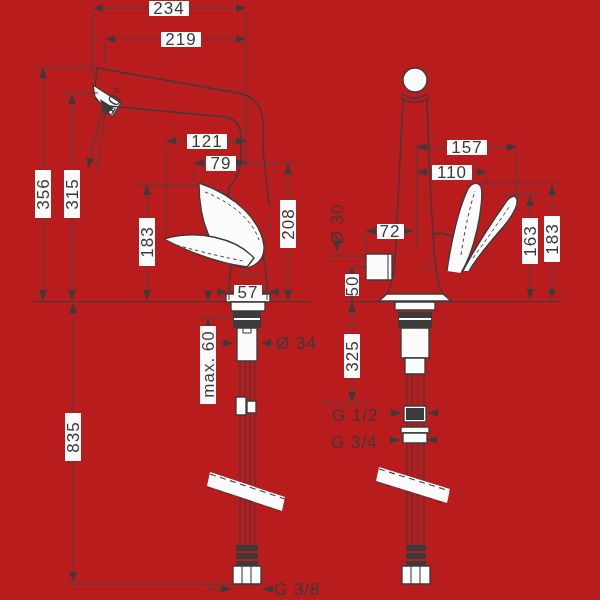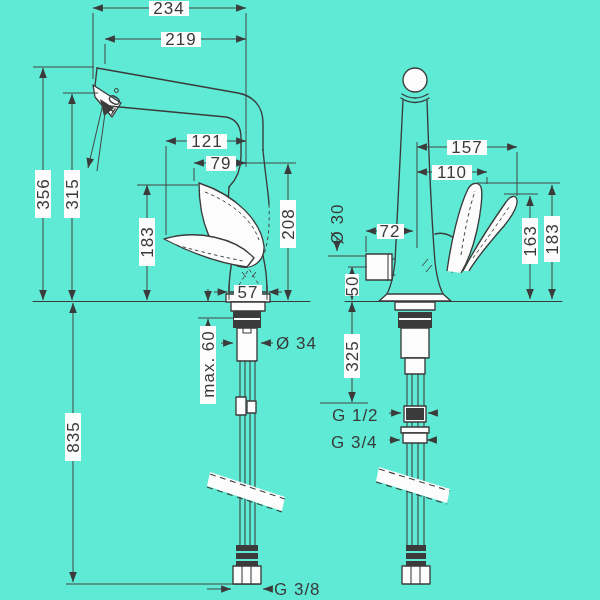--- a/index.html
+++ b/index.html
@@ -1,16 +1,16 @@
 <!DOCTYPE html>
 <html><head>
 <meta charset="utf-8">
 <style>
   html,body{margin:0;padding:0;background:#ffffff;}
-  .stage{position:relative;width:600px;height:600px;background:#5eead4;overflow:hidden;}
+  .stage{position:relative;width:600px;height:600px;background:#b91c1c;overflow:hidden;}
   svg{display:block;}
   svg text{font-family:"Liberation Sans","DejaVu Sans",sans-serif;font-size:17px;fill:#3a3a3a;letter-spacing:1px;}
   .ol{fill:none;stroke:#3b3b3b;stroke-width:1.35;stroke-linecap:round;stroke-linejoin:round;}
   .ol2{fill:none;stroke:#3b3b3b;stroke-width:1.05;stroke-linecap:round;stroke-linejoin:round;}
   .wh{fill:#fcfcfc;stroke:#3b3b3b;stroke-width:1.35;stroke-linejoin:round;}
   .fi{fill:#3b3b3b;stroke:none;}
   .bg{fill:#fcfcfc;stroke:none;}
   .hid{fill:none;stroke:#4a4a4a;stroke-width:1;stroke-dasharray:3.5,3;}
   .dim{fill:none;stroke:#454545;stroke-width:1;}
   .brk{fill:none;stroke:#3f3f3f;stroke-width:1.1;stroke-dasharray:6,4.5;}

